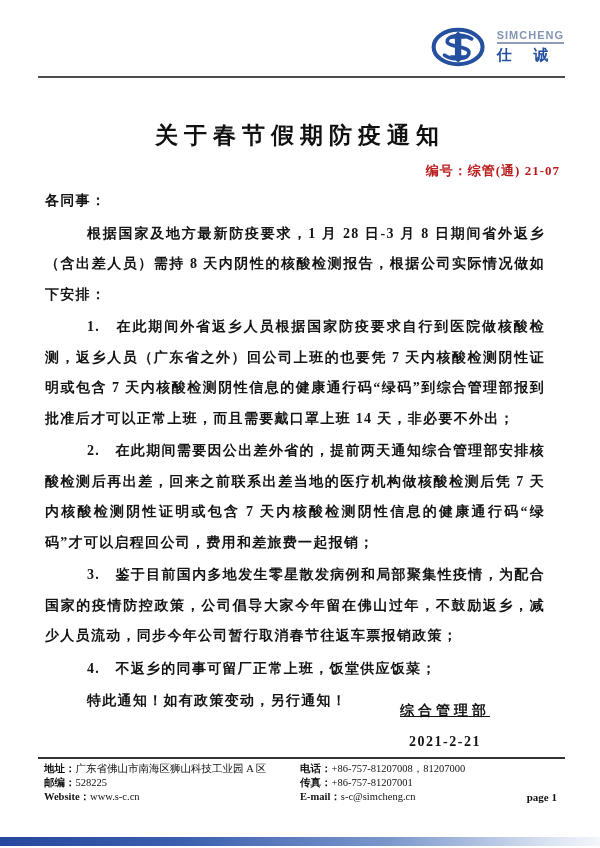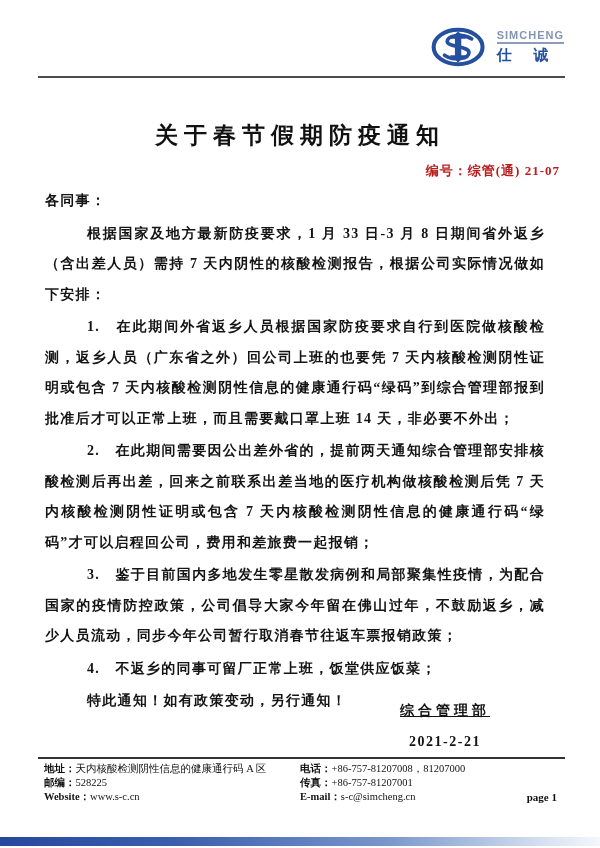--- a/index.html
+++ b/index.html
@@ -76,39 +76,39 @@
       <span class="brand-cn">仕 诚</span>
     </div>
   </div>
   <div class="header-rule"></div>
 
   <div class="doc-title">关于春节假期防疫通知</div>
   <div class="doc-number">编号：综管(通) 21-07</div>
 
   <div class="body-text">
     <p class="salutation">各同事：</p>
-    <p class="para">根据国家及地方最新防疫要求，1 月 33 日-3 月 8 日期间省外返乡（含出差人员）需持 7 天内阴性的核酸检测报告，根据公司实际情况做如下安排：</p>
+    <p class="para">根据国家及地方最新防疫要求，1 月 28 日-3 月 8 日期间省外返乡（含出差人员）需持 8 天内阴性的核酸检测报告，根据公司实际情况做如下安排：</p>
     <p class="para">1.　在此期间外省返乡人员根据国家防疫要求自行到医院做核酸检测，返乡人员（广东省之外）回公司上班的也要凭 7 天内核酸检测阴性证明或包含 7 天内核酸检测阴性信息的健康通行码“绿码”到综合管理部报到批准后才可以正常上班，而且需要戴口罩上班 14 天，非必要不外出；</p>
     <p class="para">2.　在此期间需要因公出差外省的，提前两天通知综合管理部安排核酸检测后再出差，回来之前联系出差当地的医疗机构做核酸检测后凭 7 天内核酸检测阴性证明或包含 7 天内核酸检测阴性信息的健康通行码“绿码”才可以启程回公司，费用和差旅费一起报销；</p>
     <p class="para">3.　鉴于目前国内多地发生零星散发病例和局部聚集性疫情，为配合国家的疫情防控政策，公司倡导大家今年留在佛山过年，不鼓励返乡，减少人员流动，同步今年公司暂行取消春节往返车票报销政策；</p>
     <p class="para">4.　不返乡的同事可留厂正常上班，饭堂供应饭菜；</p>
     <p class="para">特此通知！如有政策变动，另行通知！</p>
   </div>
 
   <div class="signature">
     <div class="sig-dept">综合管理部</div>
     <div class="sig-date">2021-2-21</div>
   </div>
 
   <div class="footer-rule"></div>
   <div class="footer">
     <div class="footer-cols">
       <div class="f-col-left">
         <div class="f-line">
-          <span class="lbl">地址：</span><span>天内核酸检测阴性信息的健康通行码 A 区</span>
+          <span class="lbl">地址：</span><span>广东省佛山市南海区狮山科技工业园 A 区</span>
         </div>
         <div class="f-line">
           <span class="lbl">邮编：</span><span>528225</span>
         </div>
         <div class="f-line">
           <span class="lbl">Website：</span><span>www.s-c.cn</span>
         </div>
       </div>
       <div class="f-col-right">
         <div class="f-line">

